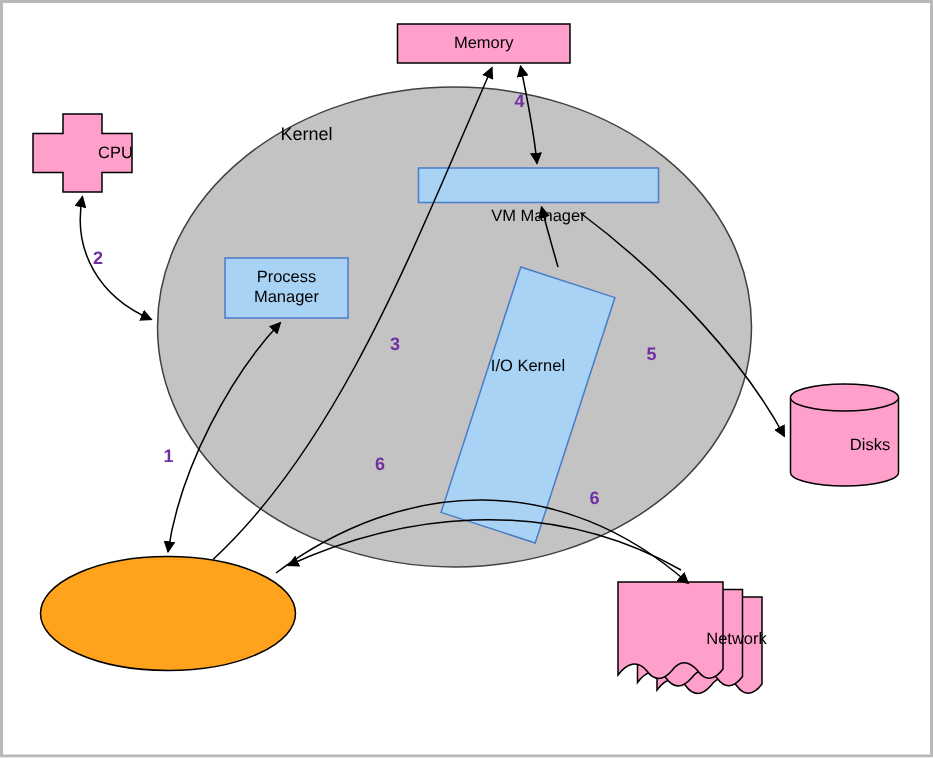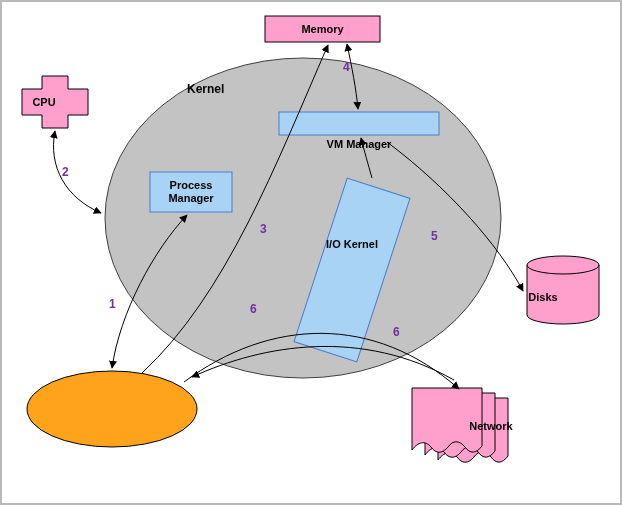--- a/index.html
+++ b/index.html
@@ -10,45 +10,45 @@
     background: #ffffff;
     border: 2px solid #b9b9b9;
     box-sizing: border-box;
     overflow: hidden;
     font-family: "Liberation Sans", sans-serif;
   }
   .canvas svg { position:absolute; left:0; top:0; }
   .shape-label {
     position: absolute;
     font-size: 11px;
-    font-weight: bold;
+    font-weight: normal;
     color: #000;
     text-align: center;
     line-height: 13px;
     pointer-events: none;
   }
   .kernel-label {
     position: absolute;
     left: 185px; top: 80px;
-    font-size: 12px; font-weight: bold; color:#000;
+    font-size: 12px; font-weight: normal; color:#000;
     pointer-events: none;
   }
   .flow-num {
     position: absolute;
     font-size: 12px;
     font-weight: bold;
     color: #7030a0;
     pointer-events: none;
   }
   .lbl-memory      { left:263px; top:21px;  width:115px; }
-  .lbl-cpu         { left:20px;  top:94px;  width:44px;  }
+  .lbl-cpu         { left:20px;  top:94px;  width:44px;padding-left:33px;  }
   .lbl-vm          { left:277px; top:116px; width:160px;margin-top:20px; }
   .lbl-process     { left:148px; top:177px; width:82px;  }
   .lbl-io          { left:310px; top:236px; width:80px;  }
-  .lbl-disks       { left:518px; top:289px; width:46px;  }
+  .lbl-disks       { left:555px; top:289px; width:46px;  }
   .lbl-network     { left:410px; top:418px; width:70px;padding-left:44px;  }
   .lbl-application { left:45px;  top:401px; width:130px; }
   .num-1  { left:107px; top:295px; }
   .num-2  { left:60px;  top:163px; }
   .num-3  { left:258px; top:220px; }
   .num-4  { left:341px; top:58px;  }
   .num-5  { left:429px; top:227px; }
   .num-6a { left:248px; top:300px; }
   .num-6b { left:391px; top:323px; }
 </style>

